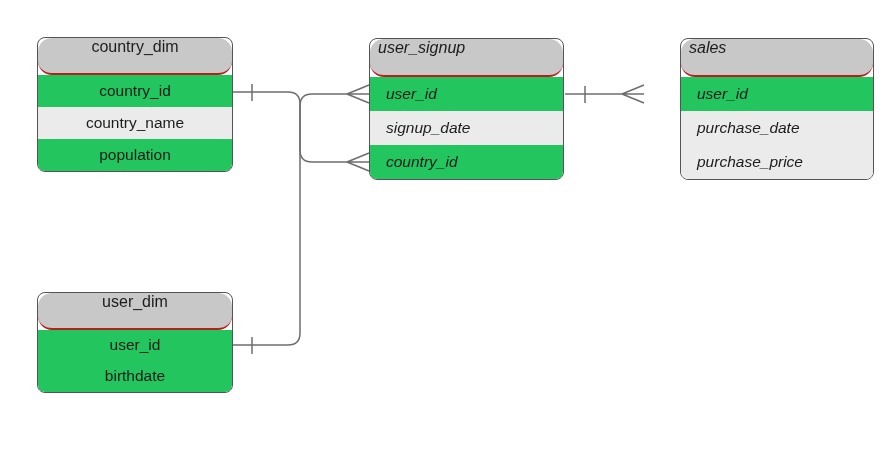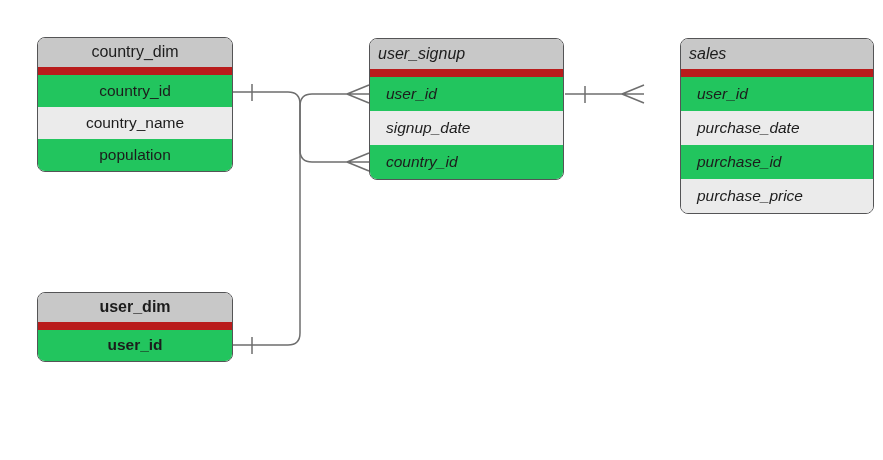--- a/index.html
+++ b/index.html
@@ -26,42 +26,42 @@
     border: 1.5px solid #545456;
     border-radius: 8px;
     overflow: hidden;
     background: #ffffff;
     color: #1c1c1c;
     font-size: 15.5px;
   }
   .entity .hdr {
     box-sizing: border-box;
     background: #c8c8c8;
-    border-bottom: 8px solid #b91c1c;
+    border-bottom: 2px solid #b91c1c;
     display: flex;
-    align-items: center;
     font-size: 16px;
+    border-radius: 14px;
   }
   .entity .row {
     box-sizing: border-box;
     display: flex;
     align-items: center;
     background: #22c55e;
   }
   .entity .row.alt { background: #ebebeb; text-align: center; }
   .entity.centered .hdr,
   .entity.centered .row { justify-content: center; }
   .entity.italic-style { font-style: italic; }
   .entity.italic-style .hdr { padding-left: 20px; }
   .entity.italic-style .row { padding-left: 16px; }
   
   .entity.dim .hdr { height: 36.5px; }
   #tbl-country-dim { left: 37px; top: 37px; width: 196px; }
   #tbl-country-dim .row { height: 32px; }
-  #tbl-user-dim { left: 37px; top: 292px; width: 196px; font-weight: bold; }
+  #tbl-user-dim { left: 37px; top: 292px; width: 196px; }
   #tbl-user-dim .row { height: 31px; }
   
   .entity.fact .hdr { height: 37.5px; padding-left: 8px; }
   .entity.fact .row { height: 34px; }
   #tbl-user-signup { left: 369px; top: 38px; width: 195px; }
   #tbl-sales { left: 680px; top: 38px; width: 194px; }
 </style>
 </head>
 <body>
 
@@ -103,20 +103,23 @@
     </div>
   </div>
 
   <div class="entity dim centered" id="tbl-user-dim">
     <div class="hdr">
       <span>user_dim</span>
     </div>
     <div class="row">
       <span>user_id</span>
     </div>
+    <div class="row">
+      <span>birthdate</span>
+    </div>
   </div>
 
   <div class="entity fact italic-style" id="tbl-user-signup">
     <div class="hdr">
       <span>user_signup</span>
     </div>
     <div class="row">
       <span>user_id</span>
     </div>
     <div class="row alt">
@@ -130,21 +133,18 @@
   <div class="entity fact italic-style" id="tbl-sales">
     <div class="hdr">
       <span>sales</span>
     </div>
     <div class="row">
       <span>user_id</span>
     </div>
     <div class="row alt">
       <span>purchase_date</span>
     </div>
-    <div class="row">
-      <span>purchase_id</span>
-    </div>
     <div class="row alt">
       <span>purchase_price</span>
     </div>
   </div>
 
 </div>
 
 </body></html>

